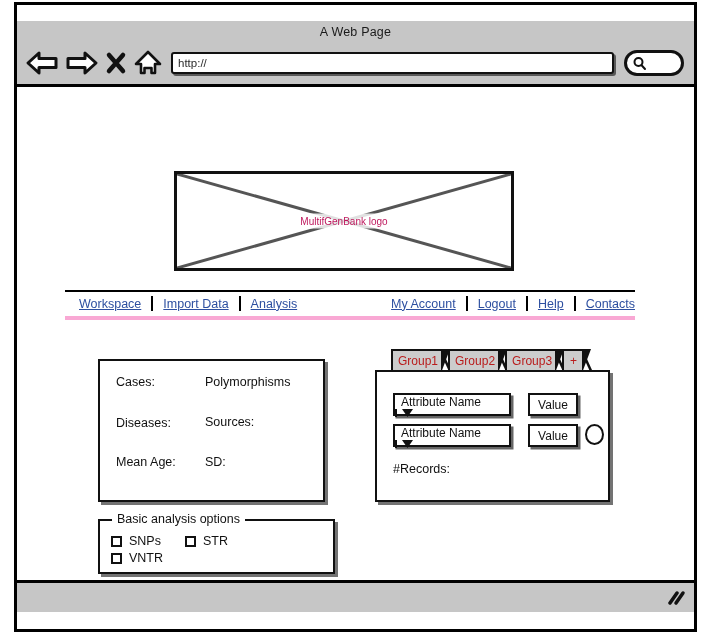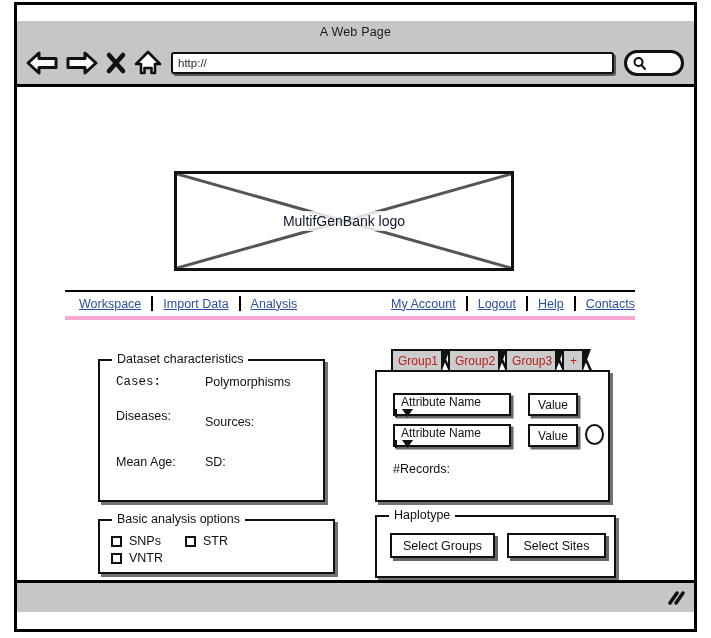--- a/index.html
+++ b/index.html
@@ -127,22 +127,22 @@
   }
   #logo-box svg { display: block; }
   #logo-label {
     position: absolute;
     left: 50%;
     top: 50%;
     transform: translate(-50%, -50%);
     background: rgba(255,255,255,0.82);
     border-radius: 9px;
     padding: 2px 9px;
-    font-size: 14px;
-    color: #0f172a;
+    font-size: 10px;
+    color: #be185d;
     white-space: nowrap;
   }
 
   
   #nav-bar {
     position: absolute;
     left: 48px;
     top: 203px;
     width: 570px;
     border-top: 2px solid #000;
@@ -419,26 +419,25 @@
         <span class="nav-sep"></span>
         <span class="nav-link">Logout</span>
         <span class="nav-sep"></span>
         <span class="nav-link">Help</span>
         <span class="nav-sep"></span>
         <span class="nav-link">Contacts</span>
       </div>
     </div>
 
     <div class="gbox" id="box-dataset">
-      <div class="gbox-legend">Dataset characteristics</div>
-
-      <div class="dsrow dskey" style="top:14px;font-family:Liberation Mono, monospace;">Cases:</div>
+
+      <div class="dsrow dskey" style="top:14px;">Cases:</div>
       <div class="dsrow dsval" style="top:14px;">Polymorphisms</div>
 
-      <div class="dsrow dskey" style="top:48px;text-align:right;">Diseases:</div>
+      <div class="dsrow dskey" style="top:55px;text-align:right;">Diseases:</div>
       <div class="dsrow dsval" style="top:54px;">Sources:</div>
 
       <div class="dsrow dskey" style="top:94px;">Mean Age:</div>
       <div class="dsrow dsval" style="top:94px;">SD:</div>
     </div>
 
     <div class="gbox" id="box-basic">
       <div class="gbox-legend">Basic analysis options</div>
 
       <div class="cbrow" style="left:11px; top:13px;">
@@ -518,25 +517,20 @@
             </svg>
         </span>
       </div>
       <div class="vbox" style="left:151px; top:52px; width:50px;">Value</div>
 
       <div id="radio-circle" style="left:208px; top:52px;"></div>
 
       <div id="records-label" style="left:16px; top:90px;">#Records:</div>
     </div>
 
-    <div class="gbox" id="box-haplo">
-      <div class="gbox-legend">Haplotype</div>
-      <div class="wbtn" style="left:13px; top:16px; width:105px; height:25px;">Select Groups</div>
-      <div class="wbtn" style="left:130px; top:16px; width:99px; height:25px;">Select Sites</div>
-    </div>
 
     <div class="wbtn" id="btn-run">Run Analysis</div>
 
     <div id="status-bar">
       <span id="resize-grip">
         <svg width="18" height="16" viewBox="0 0 18 16">
           <path d="M2 13 L9 3" stroke="#111" stroke-width="3.5" stroke-linecap="round"></path>
           <path d="M8 13 L15 3" stroke="#111" stroke-width="3.5" stroke-linecap="round"></path>
         </svg>
       </span>

